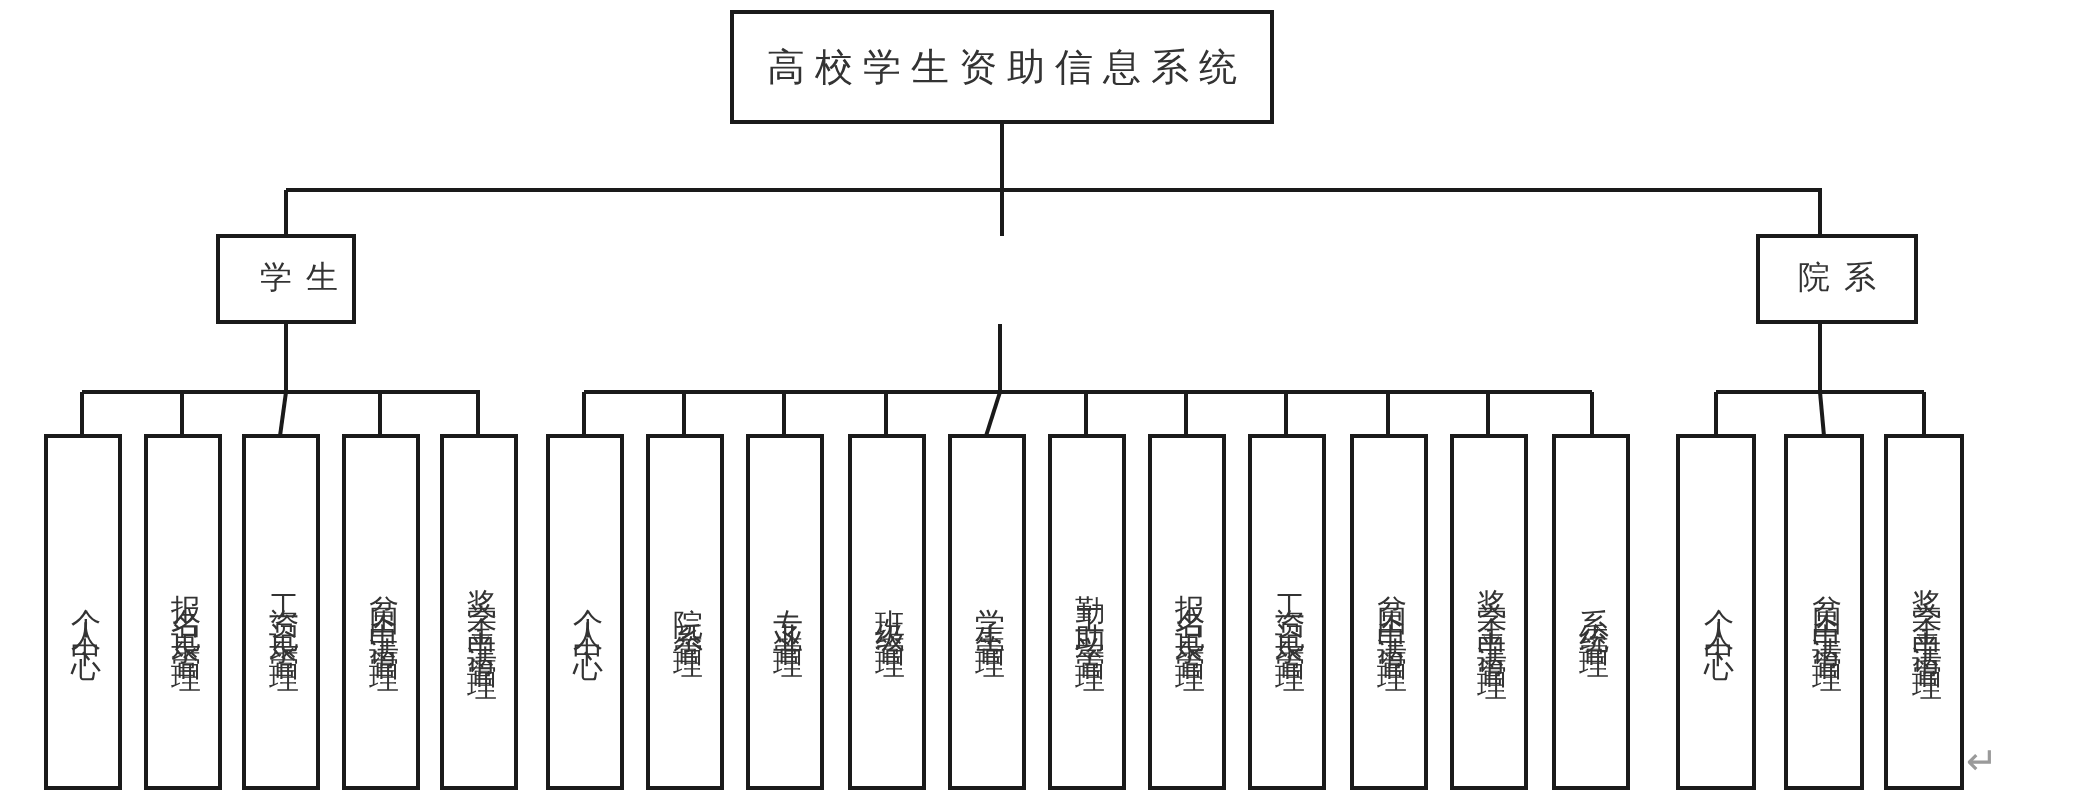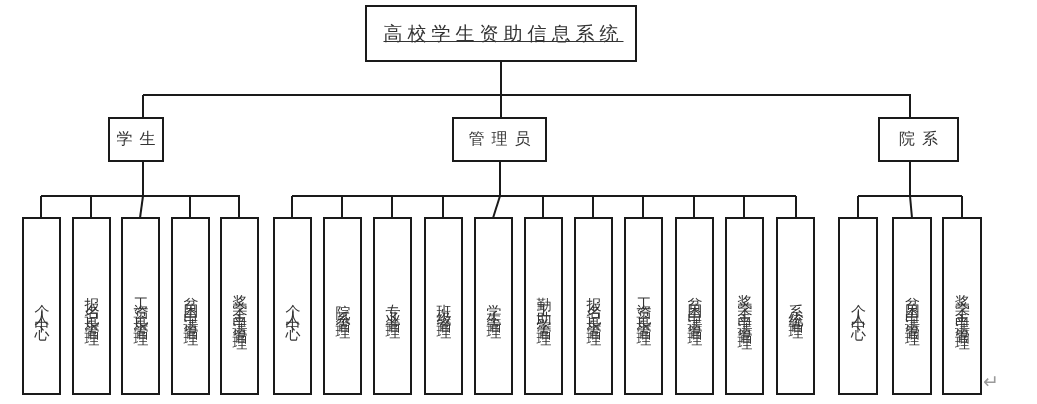--- a/index.html
+++ b/index.html
@@ -23,27 +23,27 @@
     background: #ffffff;
     display: flex;
     align-items: center;
     justify-content: center;
     color: #333333;
   }
   .root-node {
     left: 365px; top: 5px; width: 272px; height: 57px;
     font-size: 19px; letter-spacing: 5px;
   }
-  .root-node .hlabel { padding-left: 5px; text-decoration: underline; }
+  .root-node .hlabel { padding-left: 5px; }
   .branch-node {
     top: 117px; height: 45px;
     font-size: 16px; letter-spacing: 7px;
   }
   .branch-node .hlabel { padding-left: 7px; }
-  #branch-student { left: 108px; width: 56px; }
+  #branch-student { left: 108px; width: 70px; justify-content: flex-end; }
   #branch-admin   { left: 452px; width: 95px; }
   #branch-dept    { left: 878px; width: 81px; }
   .leaf {
     top: 217px; height: 178px; width: 39px;
   }
   .leaf .vlabel {
     writing-mode: vertical-rl;
     text-orientation: upright;
     font-size: 15px;
     line-height: 1;
@@ -105,23 +105,20 @@
     </g>
   </svg>
 
   <div class="node root-node">
     <span class="hlabel">高校学生资助信息系统</span>
   </div>
 
   <div class="node branch-node" id="branch-student">
     <span class="hlabel">学生</span>
   </div>
-  <div class="node branch-node" id="branch-admin">
-    <span class="hlabel">管理员</span>
-  </div>
   <div class="node branch-node" id="branch-dept">
     <span class="hlabel">院系</span>
   </div>
 
   <div class="node leaf" style="left:22px">
       <span class="vlabel">个人中心</span>
     </div>
   <div class="node leaf" style="left:72px">
       <span class="vlabel">报名记录管理</span>
     </div>

